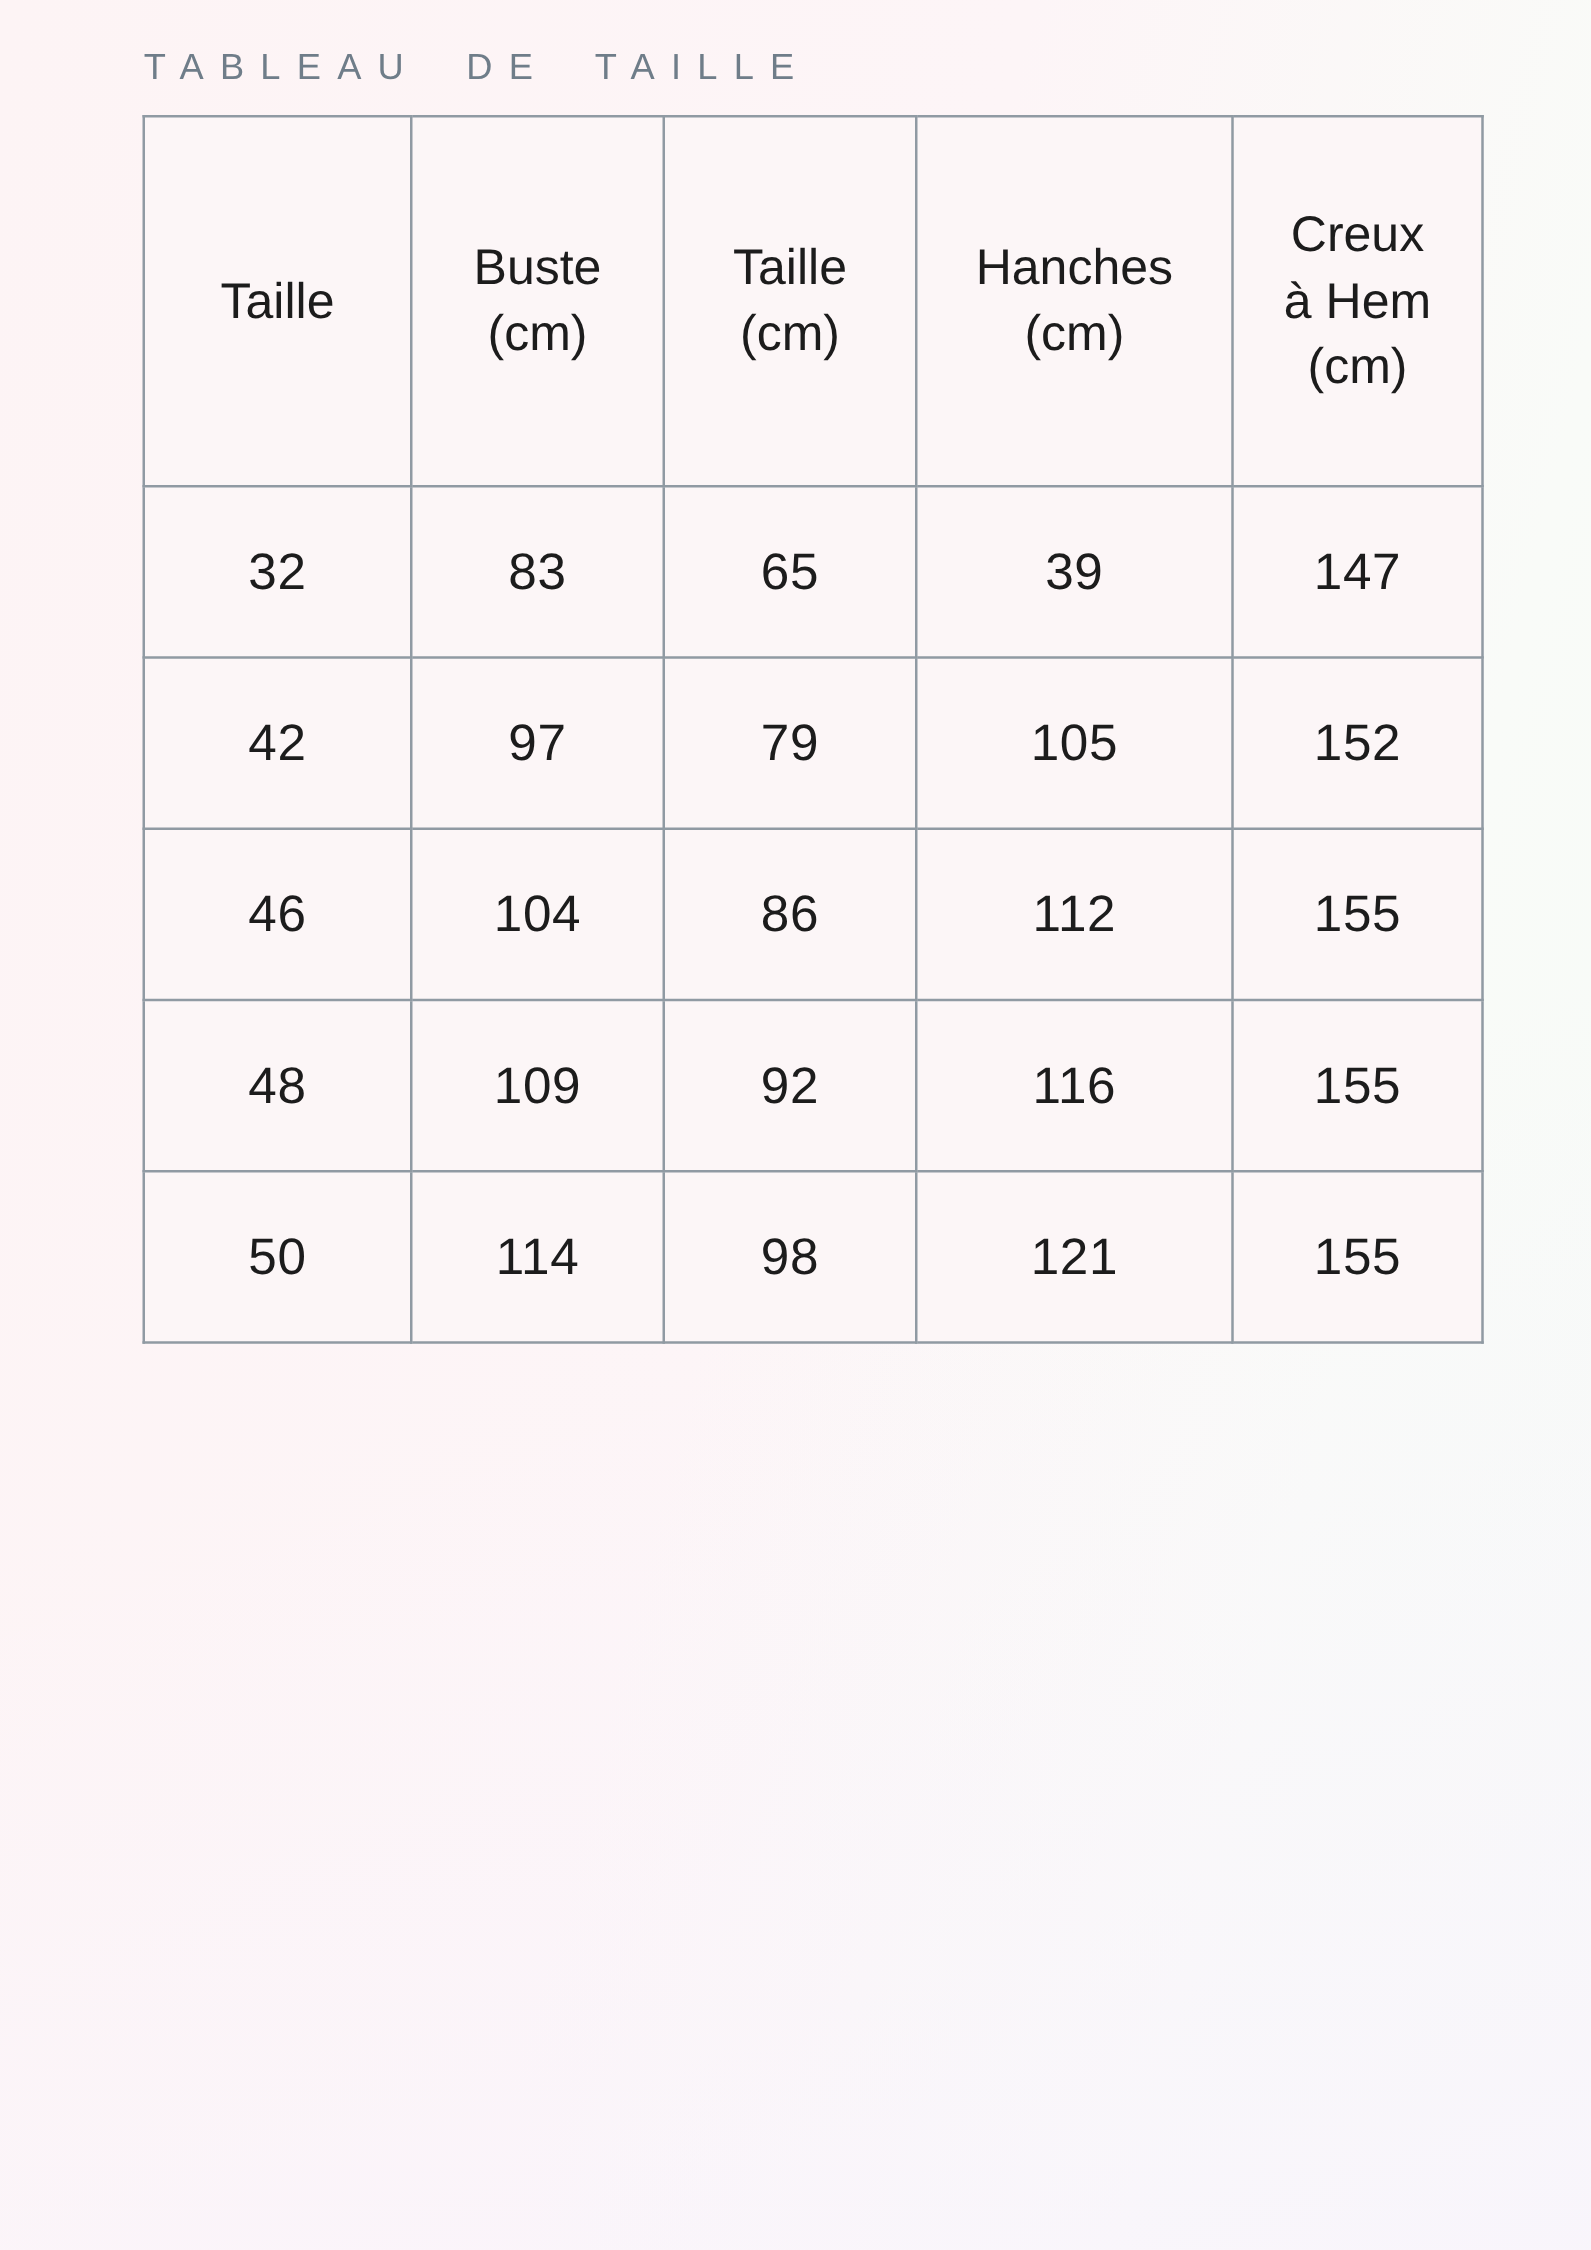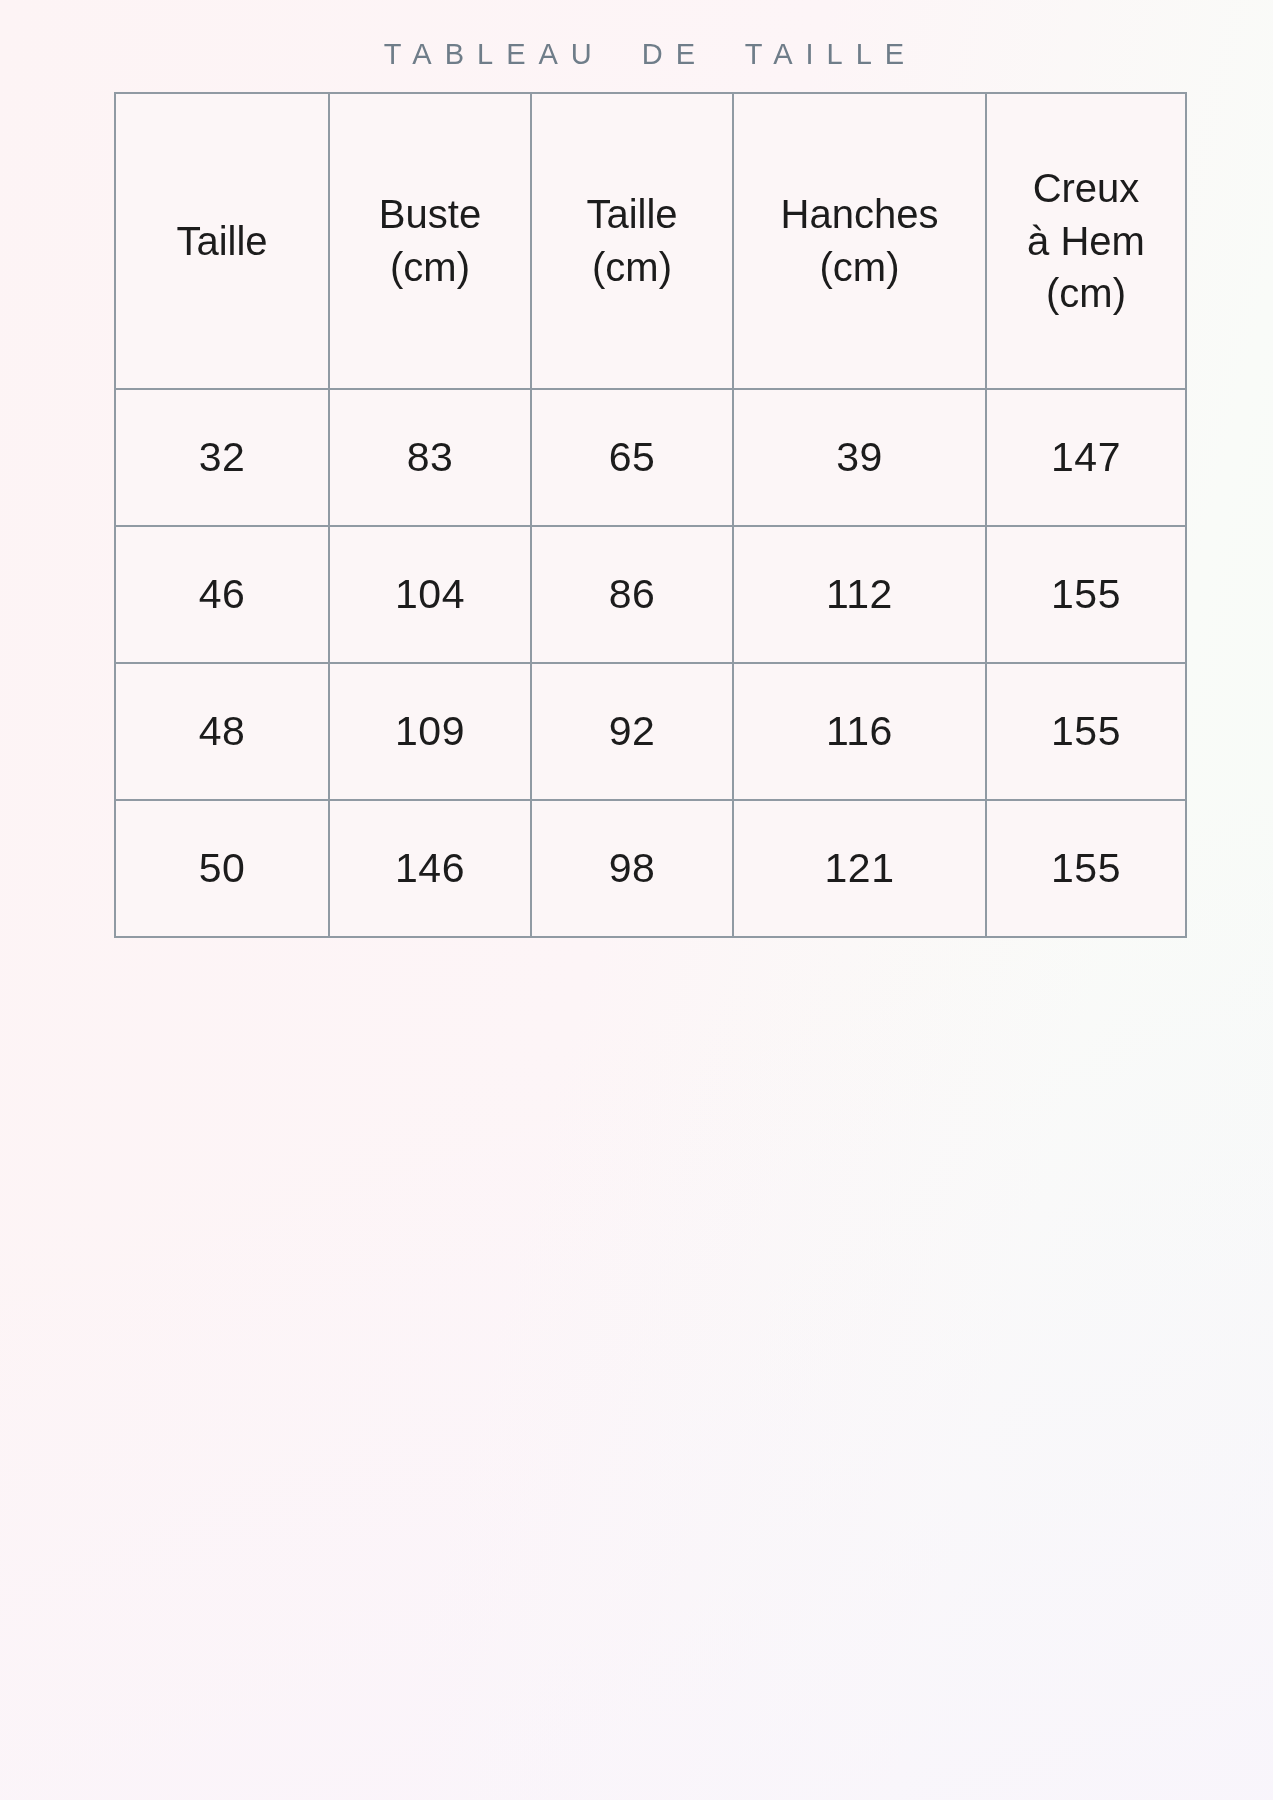--- a/index.html
+++ b/index.html
@@ -14,21 +14,20 @@
     position: relative;
     background-image:
       linear-gradient(160deg, rgba(250,245,252,0) 55%, rgba(249,244,252,0.85) 100%),
       linear-gradient(104deg, #fdf4f5 0%, #fdf5f7 48%, #f9fbf8 78%, #f6fbf7 100%);
   }
   .page-title {
     position: absolute;
     top: 38px;
     left: 115px;
     width: 1071px;
-    text-align: center;
     font-size: 29px;
     font-weight: 400;
     color: #6f7d89;
     letter-spacing: 13px;
     word-spacing: 16px;
     white-space: nowrap;
   }
   table.size-chart {
     position: absolute;
     top: 92px;
@@ -94,34 +93,41 @@
   </thead>
   <tbody>
     <tr>
       <td>32</td>
       <td>83</td>
       <td>65</td>
       <td>39</td>
       <td>147</td>
     </tr>
     <tr>
+      <td>42</td>
+      <td>97</td>
+      <td>79</td>
+      <td>105</td>
+      <td>152</td>
+    </tr>
+    <tr>
       <td>46</td>
       <td>104</td>
       <td>86</td>
       <td>112</td>
       <td>155</td>
     </tr>
     <tr>
       <td>48</td>
       <td>109</td>
       <td>92</td>
       <td>116</td>
       <td>155</td>
     </tr>
     <tr>
       <td>50</td>
-      <td>146</td>
+      <td>114</td>
       <td>98</td>
       <td>121</td>
       <td>155</td>
     </tr>
   </tbody>
 </table>
 
 </body></html>

